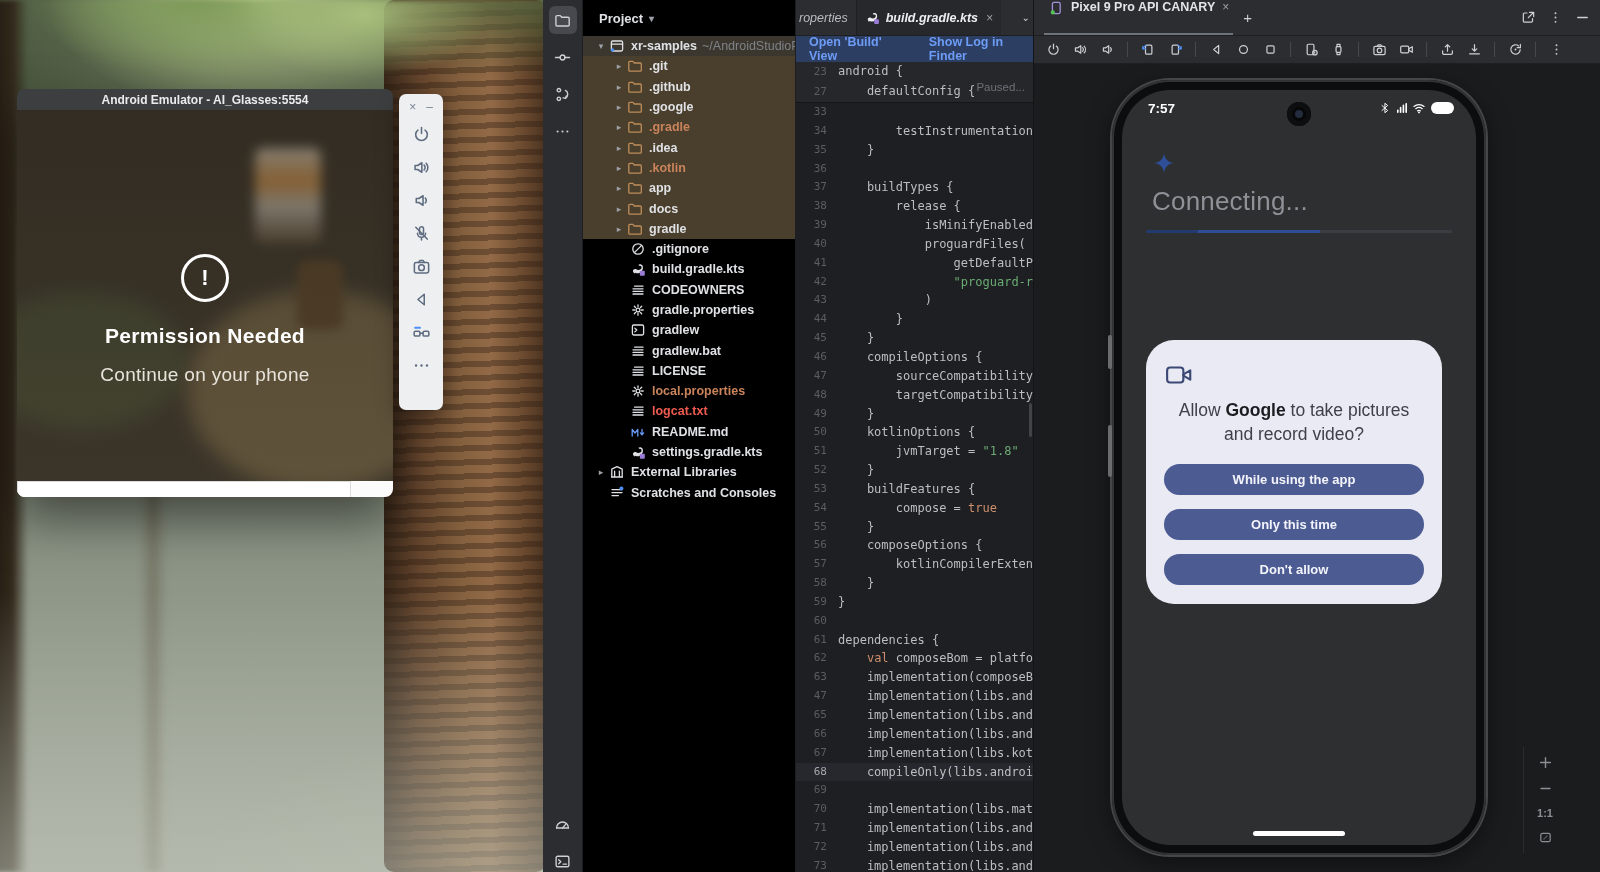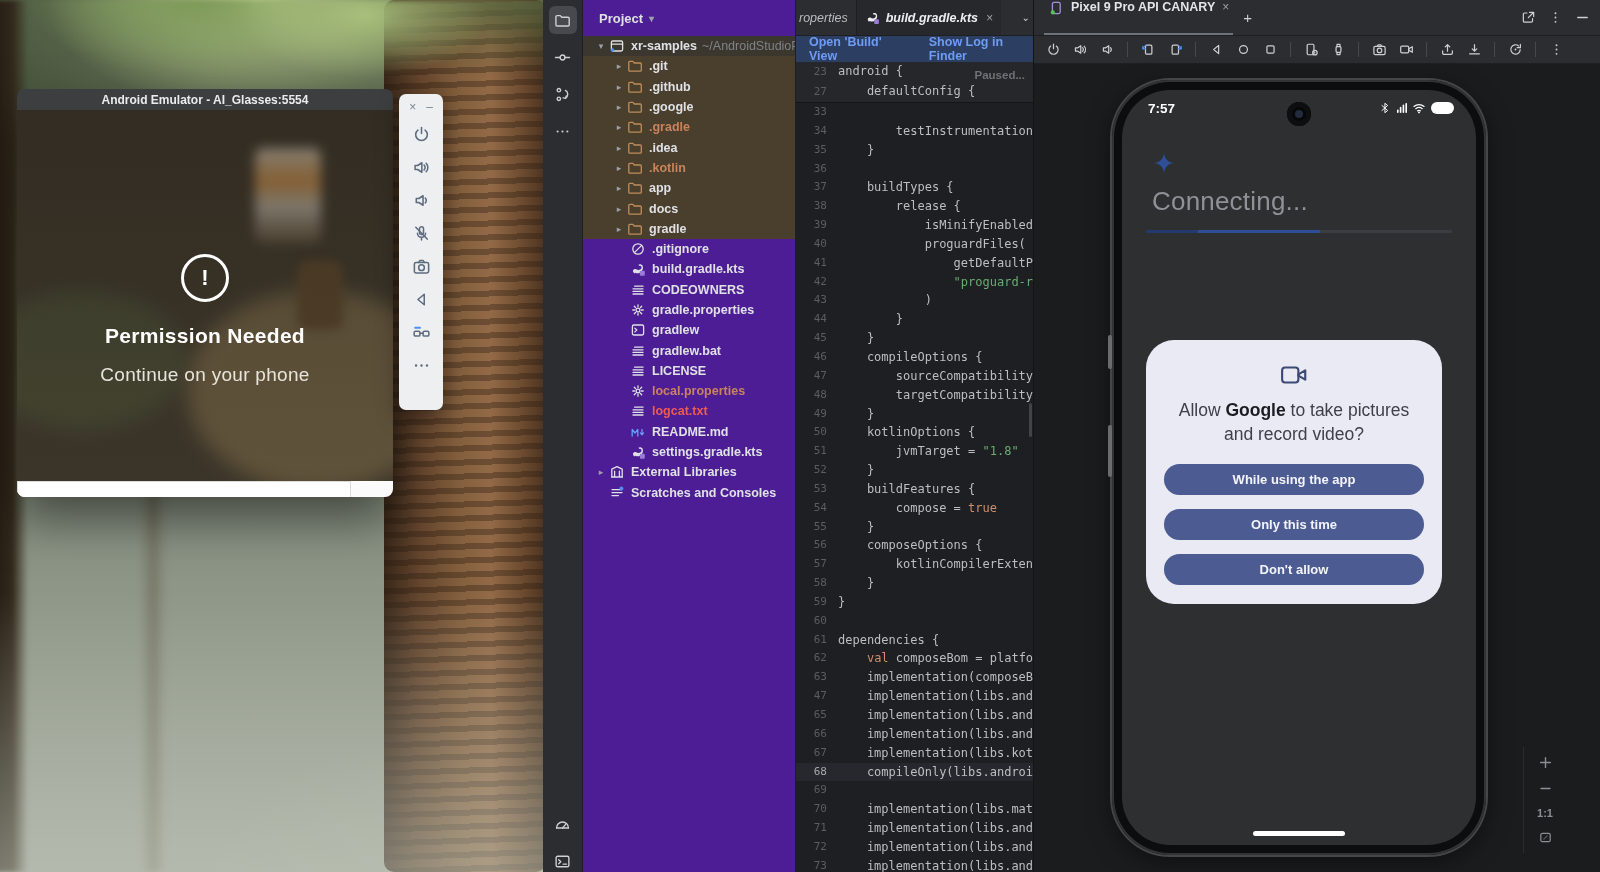--- a/index.html
+++ b/index.html
@@ -58,21 +58,21 @@
   .emu-tool .ic{width:19px;height:19px;}
 
   
   .studio{position:absolute;left:543px;top:0;width:1057px;height:872px;display:flex;background:#2B2D30;}
   .strip{width:40px;flex:0 0 40px;background:#2B2D30;border-right:1px solid #1E1F22;display:flex;flex-direction:column;align-items:center;padding-top:6px;box-sizing:border-box;position:relative;}
   .strip-btn{width:28px;height:28px;border-radius:6px;display:flex;align-items:center;justify-content:center;color:#CED0D6;margin-bottom:9px;}
   .strip-btn.active{background:#47494E;}
   .strip-btn .ic{width:17px;height:17px;}
   .strip-bottom{position:absolute;bottom:-12px;left:0;width:100%;display:flex;flex-direction:column;align-items:center;}
   
-  .project{width:212px;flex:0 0 212px;background:#4c1d95;border-right:1px solid #1E1F22;overflow:hidden;font-size:12.5px;color:#DFE1E5;}
+  .project{width:212px;flex:0 0 212px;background:#000000;border-right:1px solid #1E1F22;overflow:hidden;font-size:12.5px;color:#DFE1E5;}
   .proj-header{height:36px;display:flex;align-items:center;padding-left:16px;font-weight:bold;font-size:13px;gap:6px;}
   .proj-header .chev{color:#9DA0A8;font-size:10px;}
   .trow{height:20.3px;display:flex;align-items:center;white-space:nowrap;cursor:default;}
   .trow .chev{width:16px;text-align:center;color:#9DA0A8;font-size:9px;flex:0 0 16px;}
   .trow .ic{width:16px;height:16px;flex:0 0 16px;margin-right:6px;}
   .trow .lbl{font-weight:600;}
   .trow.root{background:#3B372E;padding-left:10px;}
   .trow.folder{background:#4A3E2C;padding-left:28px;}
   .trow.file{padding-left:47px;}
   .trow.special{padding-left:10px;}
@@ -93,21 +93,21 @@
   .notif span{cursor:pointer;}
   .sticky{flex:0 0 40px;background:#26272B;border-bottom:1px solid #141517;position:relative;}
   .crow{display:flex;height:18.85px;line-height:18.85px;font-family:"DejaVu Sans Mono",monospace;font-size:12px;white-space:pre;}
   .crow.s{height:19.5px;line-height:19.5px;}
   .gut{width:42px;flex:0 0 42px;text-align:right;padding-right:11px;box-sizing:border-box;color:#5A5D63;font-size:11px;}
   .txt{color:#BCBEC4;}
   .tok-k{color:#CF8E6D;}
   .tok-s{color:#6AAB73;}
   .crow.cur{background:#26282E;}
   .crow.cur .gut{color:#A6A8AE;}
-  .paused{position:absolute;right:8px;top:4px;height:19.5px;line-height:19.5px;color:#6E7177;font-size:11.5px;font-family:"Liberation Sans",sans-serif;font-weight:bold;}
+  .paused{position:absolute;right:8px;top:16px;height:19.5px;line-height:19.5px;color:#6E7177;font-size:11.5px;font-family:"Liberation Sans",sans-serif;}
   .codewrap{flex:1;overflow:hidden;position:relative;}
   .scrollthumb{position:absolute;right:1px;top:300px;width:3px;height:34px;background:rgba(255,255,255,.16);border-radius:2px;}
   
   .rd{flex:1;display:flex;flex-direction:column;background:#1B1C1E;border-left:1px solid #131416;min-width:0;}
   .rd-top{height:35px;flex:0 0 35px;background:#2B2D30;display:flex;align-items:center;position:relative;border-bottom:1px solid #1E1F22;}
   .rd-tab{display:flex;align-items:flex-start;gap:7px;margin-left:14px;color:#E2E4E9;font-size:12.5px;font-weight:bold;height:100%;position:relative;}
   .rd-tab .ic{width:16px;height:16px;}
   .rd-tab .close{color:#9DA0A8;font-weight:400;font-size:12px;}
   .rd-tab .underline{position:absolute;bottom:0;left:-4px;right:-4px;height:2px;background:#6E727A;}
   .rd-plus{margin-left:14px;color:#CED0D6;font-size:15px;}
@@ -129,21 +129,21 @@
   .statusbar{position:absolute;left:26px;right:22px;top:8px;height:20px;display:flex;align-items:center;justify-content:space-between;color:#fff;}
   .sb-time{font-size:13.5px;font-weight:bold;}
   .sb-icons{display:flex;align-items:center;gap:3px;}
   .sb-icons .ic{width:14px;height:14px;color:#fff;}
   .battery{width:23px;height:12px;border-radius:6px;background:#fff;margin-left:2px;}
   .spark{position:absolute;left:30px;top:62px;width:24px;height:24px;color:#2E4E97;}
   .connecting{position:absolute;left:30px;top:96px;font-size:26px;font-weight:400;color:#8E9196;letter-spacing:.2px;}
   .progress{position:absolute;left:24px;right:24px;top:140px;height:3px;border-radius:2px;
     background:linear-gradient(90deg,#223A6F 0%,#223A6F 17%,#2E4E97 17%,#2E4E97 57%,#3A3D42 57%,#3A3D42 100%);}
   .perm-card{position:absolute;left:24px;top:250px;width:296px;height:264px;border-radius:28px;background:#E9EAF4;
-    display:flex;flex-direction:column;align-items:center;box-sizing:border-box;padding:22px 18px 0;}
+    display:flex;flex-direction:column;align-items:flex-start;box-sizing:border-box;padding:22px 18px 0;}
   .perm-card .ic-cam{width:30px;height:26px;color:#3C4974;margin-bottom:10px;}
   .perm-text{font-size:17.5px;line-height:24px;color:#3E4248;text-align:center;margin-bottom:18px;}
   .perm-text b{color:#1B1D21;}
   .pbtn{width:260px;height:31px;flex:0 0 31px;border-radius:16px;background:#4C5B91;color:#F3F4FB;font-size:13px;font-weight:bold;
     display:flex;align-items:center;justify-content:center;margin-bottom:14px;border:none;}
   .homebar{position:absolute;left:50%;bottom:9px;transform:translateX(-50%);width:92px;height:5px;border-radius:3px;background:#fff;}
   
   .zoomctl{position:absolute;left:489px;top:683px;width:42px;display:flex;flex-direction:column;align-items:center;gap:11px;
     color:#8C8E93;border-left:1px solid rgba(255,255,255,.07);padding:8px 0;}
   .zoomctl .ic{width:15px;height:15px;}

